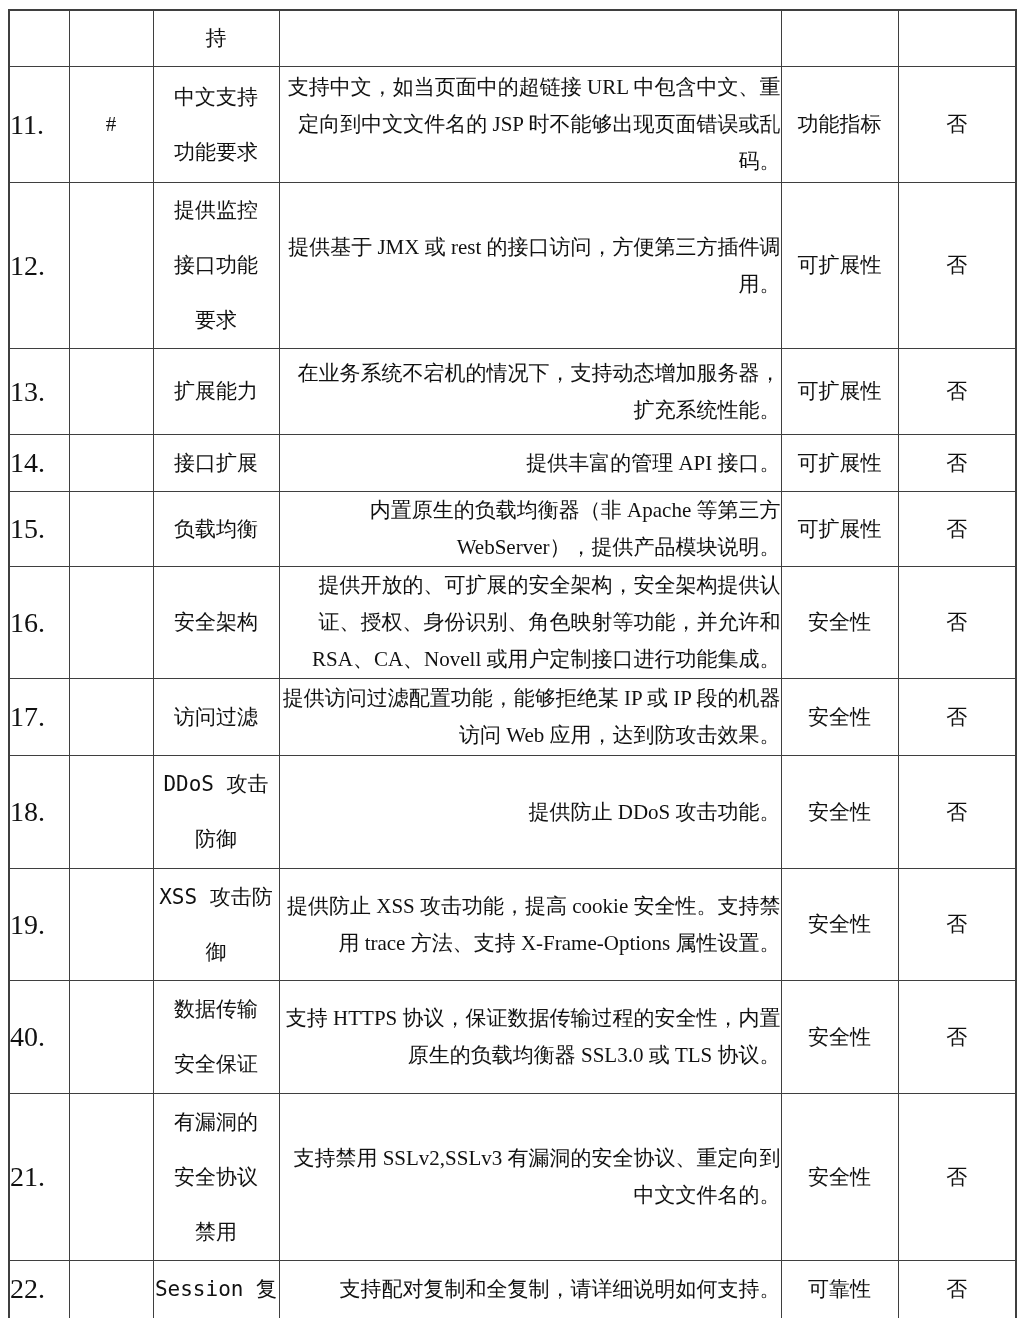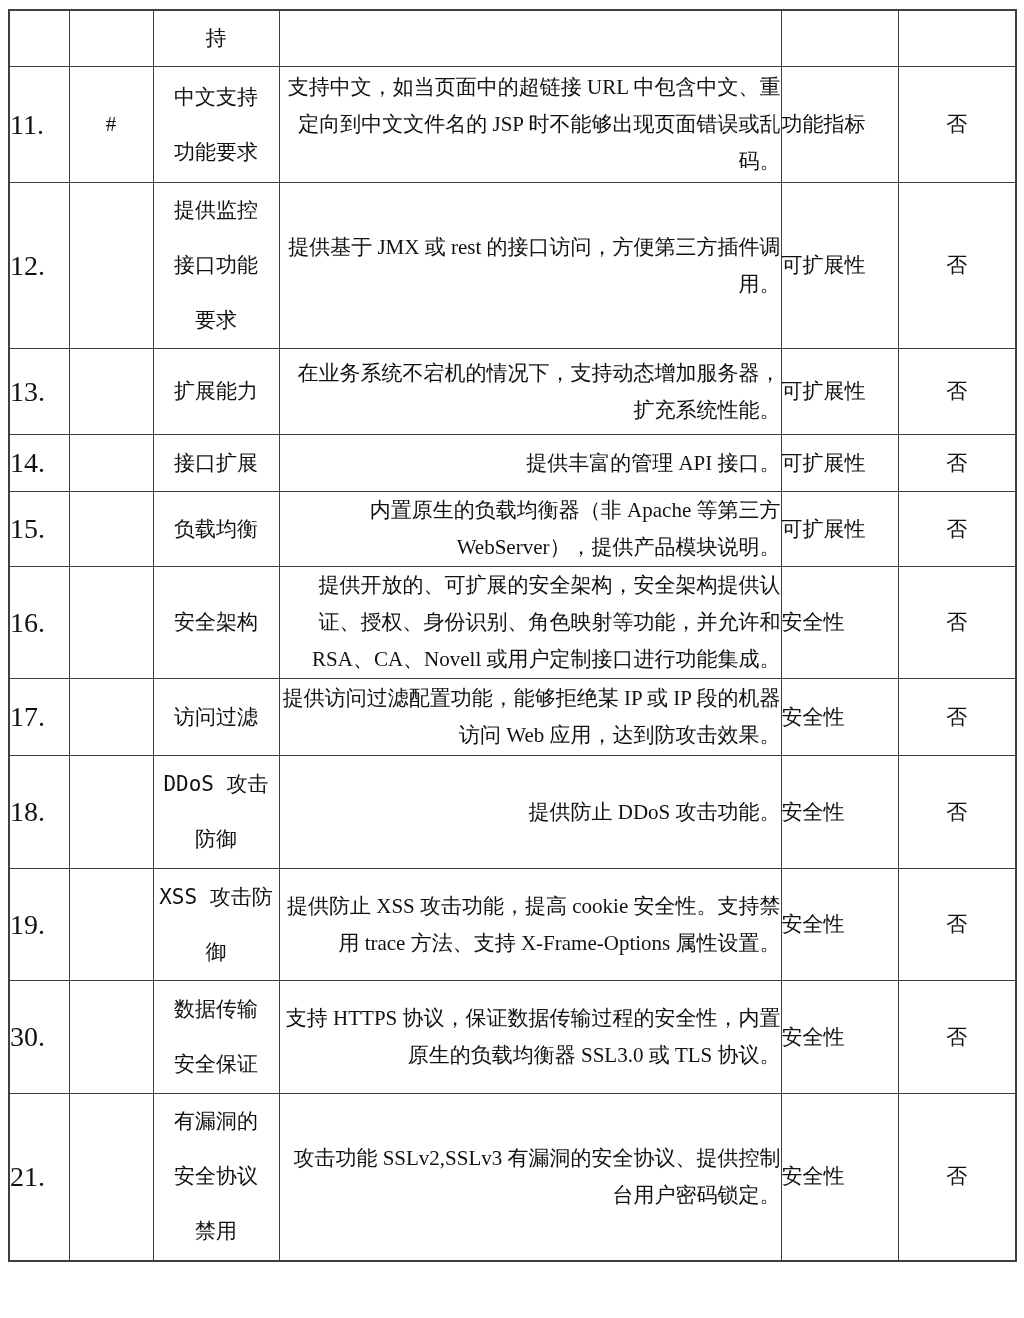--- a/index.html
+++ b/index.html
@@ -54,21 +54,21 @@
     font-size: 21px;
     line-height: 37px;
     text-align: right;
     padding: 2px 10px 2px 9px;
   }
   
   td.cell-cat {
     font-family: "Liberation Serif", sans-serif;
     font-size: 21px;
     line-height: 37px;
-    text-align: left;
+    text-align: center;
   }
   
   td.cell-ans {
     font-family: "Liberation Serif", sans-serif;
     font-size: 21px;
     line-height: 37px;
     text-align: center;
     vertical-align: top;
     padding-top: 6px;
   }
@@ -167,34 +167,42 @@
         <tr style="height: 112px;">
       <td class="cell-num">19.</td>
       <td class="cell-mark"></td>
       <td class="cell-name">XSS 攻击防
 御</td>
       <td class="cell-desc">提供防止 XSS 攻击功能，提高 cookie 安全性。支持禁用 trace 方法、支持 X-Frame-Options 属性设置。</td>
       <td class="cell-cat">安全性</td>
       <td class="cell-ans">否</td>
     </tr>
         <tr style="height: 113px;">
-      <td class="cell-num">30.</td>
+      <td class="cell-num">40.</td>
       <td class="cell-mark"></td>
       <td class="cell-name">数据传输
 安全保证</td>
       <td class="cell-desc">支持 HTTPS 协议，保证数据传输过程的安全性，内置原生的负载均衡器 SSL3.0 或 TLS 协议。</td>
       <td class="cell-cat">安全性</td>
       <td class="cell-ans">否</td>
     </tr>
         <tr style="height: 167px;">
       <td class="cell-num">21.</td>
       <td class="cell-mark"></td>
       <td class="cell-name">有漏洞的
 安全协议
 禁用</td>
-      <td class="cell-desc">攻击功能 SSLv2,SSLv3 有漏洞的安全协议、提供控制台用户密码锁定。</td>
-      <td class="cell-cat">安全性</td>
+      <td class="cell-desc">支持禁用 SSLv2,SSLv3 有漏洞的安全协议、重定向到中文文件名的。</td>
+      <td class="cell-cat">安全性</td>
+      <td class="cell-ans">否</td>
+    </tr>
+        <tr style="height: 58px;">
+      <td class="cell-num">22.</td>
+      <td class="cell-mark"></td>
+      <td class="cell-name">Session 复</td>
+      <td class="cell-desc">支持配对复制和全复制，请详细说明如何支持。</td>
+      <td class="cell-cat">可靠性</td>
       <td class="cell-ans">否</td>
     </tr>
       </tbody>
   </table>
 
 </div>
 
 </body></html>

